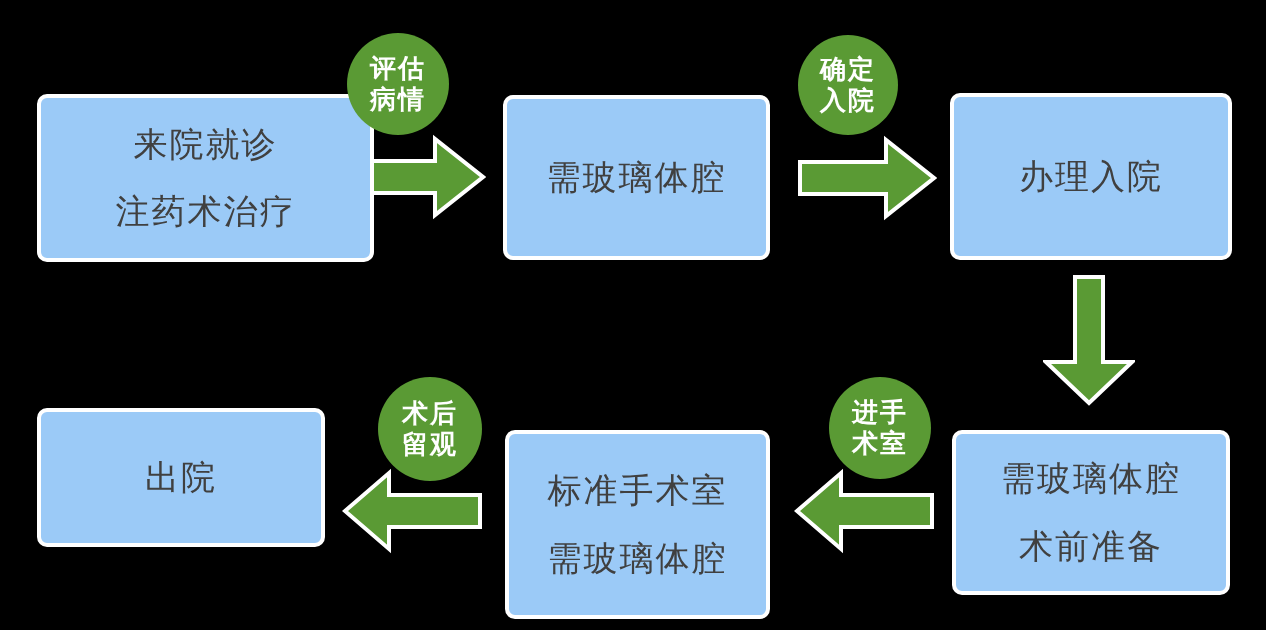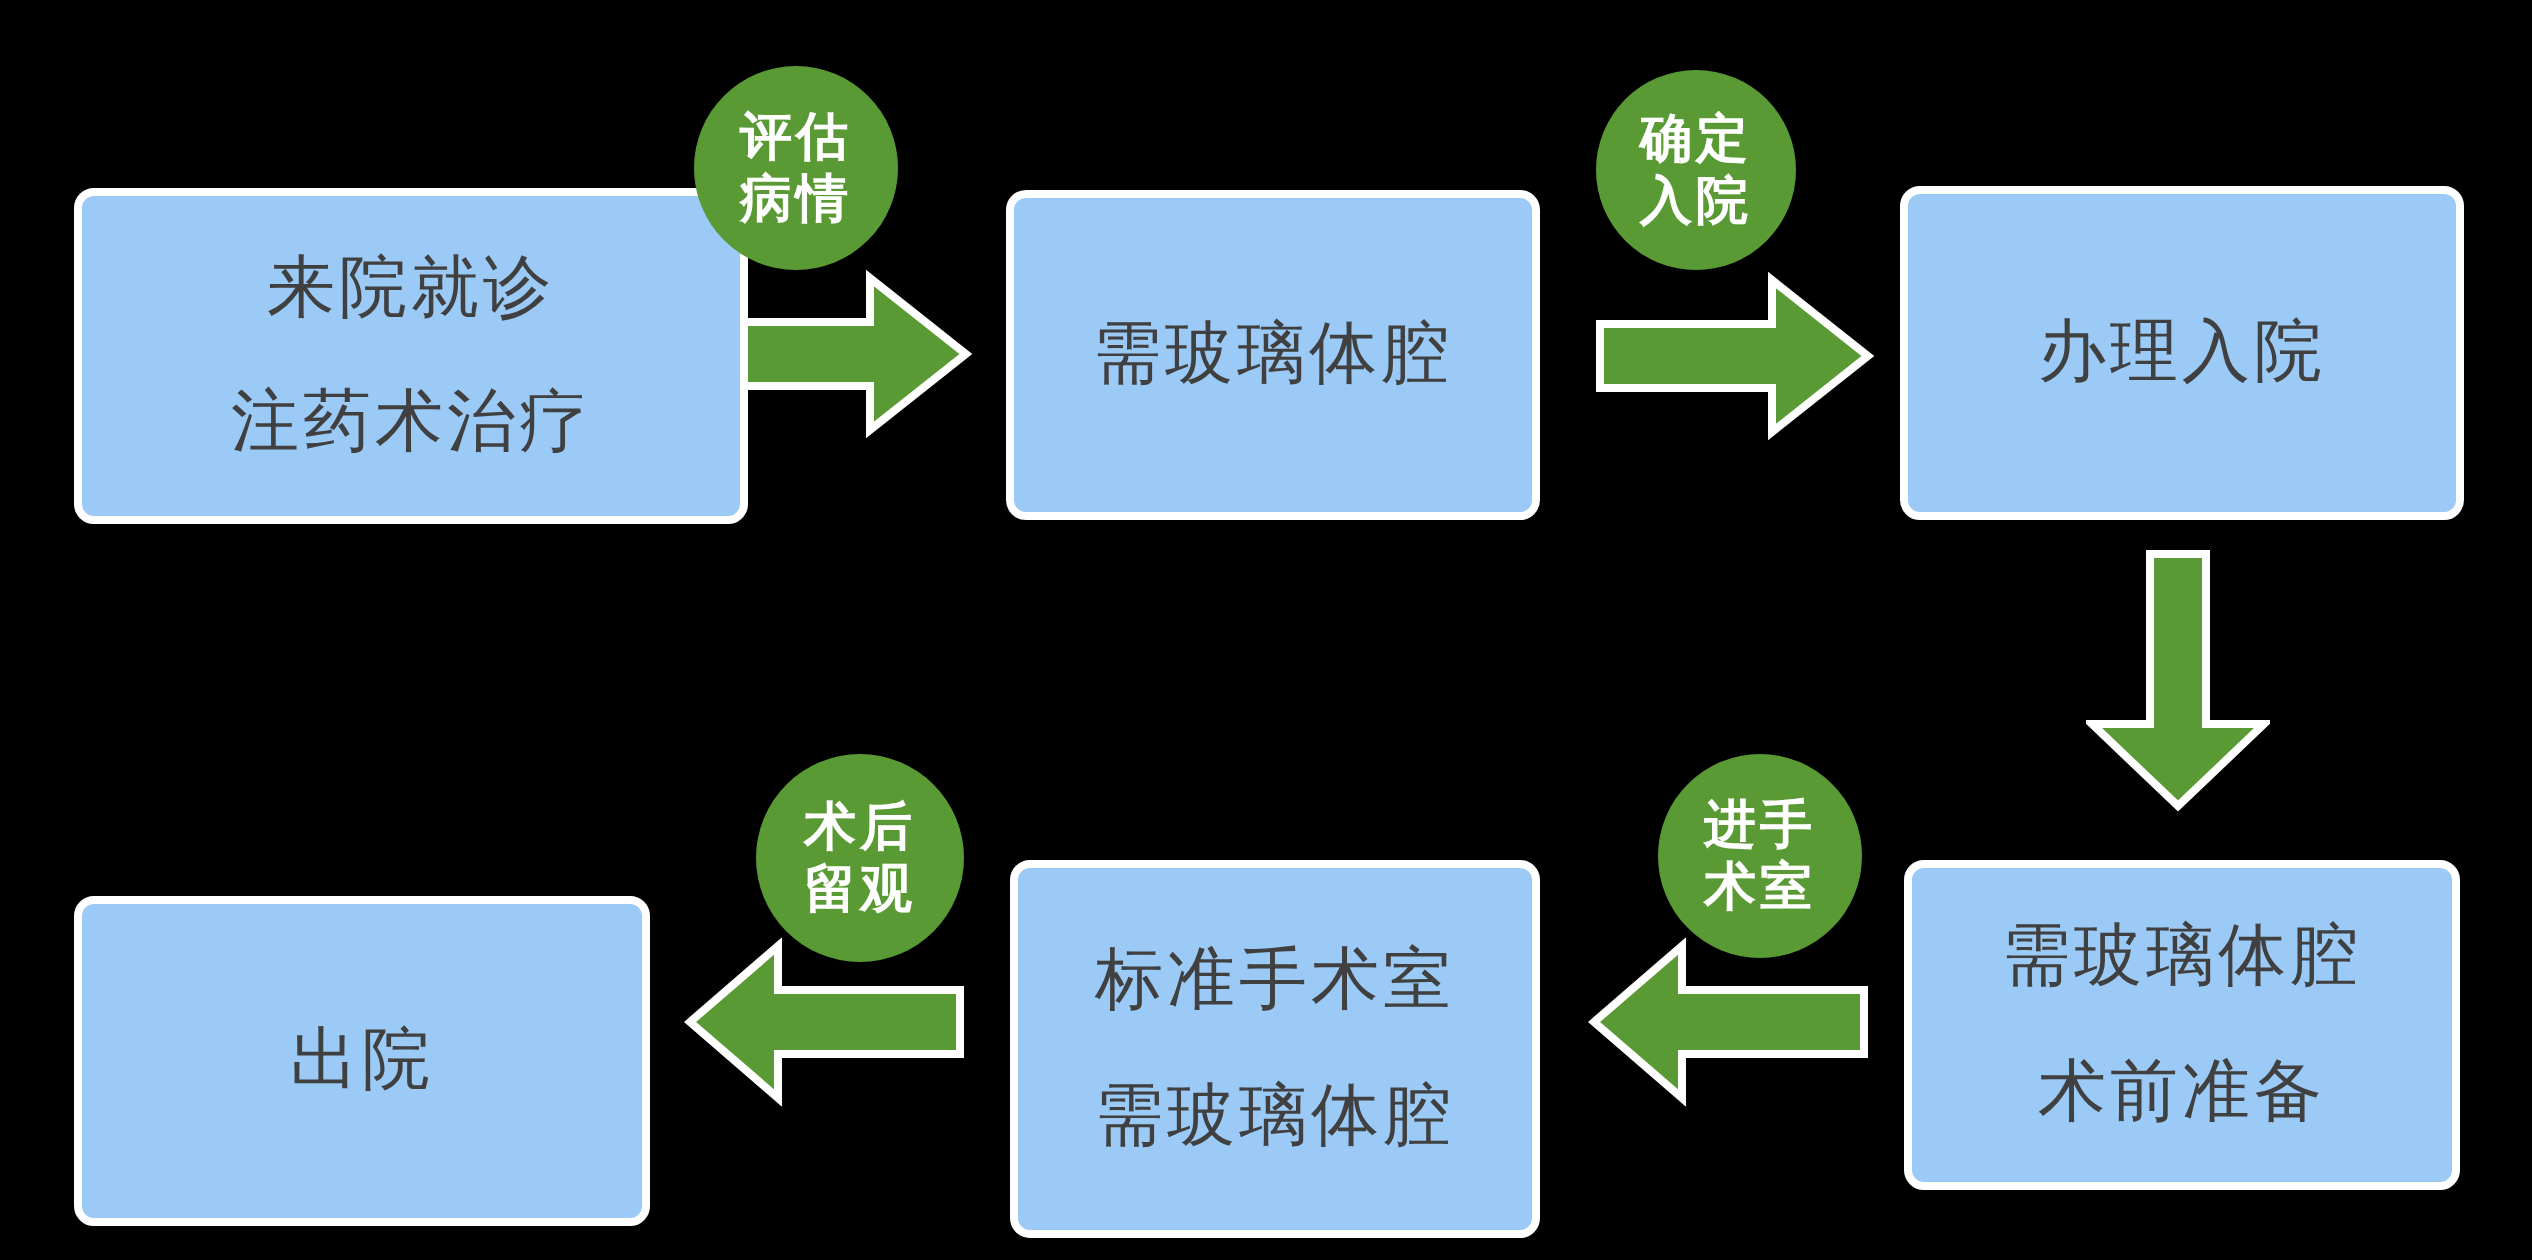--- a/index.html
+++ b/index.html
@@ -46,21 +46,21 @@
   <div class="node" style="left:952px;top:430px;width:278px;height:165px">
     <span class="line">需玻璃体腔</span>
     <span class="line">术前准备</span>
   </div>
 
   <div class="node" style="left:505px;top:430px;width:265px;height:189px">
     <span class="line">标准手术室</span>
     <span class="line">需玻璃体腔</span>
   </div>
 
-  <div class="node" style="left:37px;top:448px;width:288px;height:165px">
+  <div class="node" style="left:37px;top:408px;width:288px;height:139px">
     <span class="line">出院</span>
 
   </div>
 
   <div class="badge" style="left:347px;top:33px;width:102px;height:102px">
     <span>评估</span>
     <span>病情</span>
   </div>
 
   <div class="badge" style="left:798px;top:35px;width:100px;height:100px">

